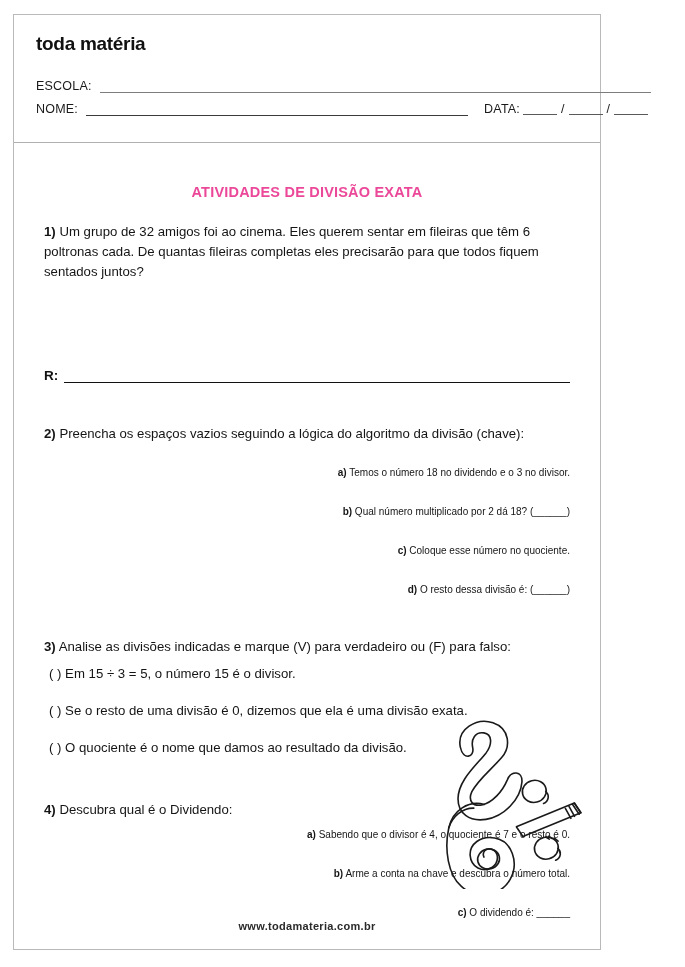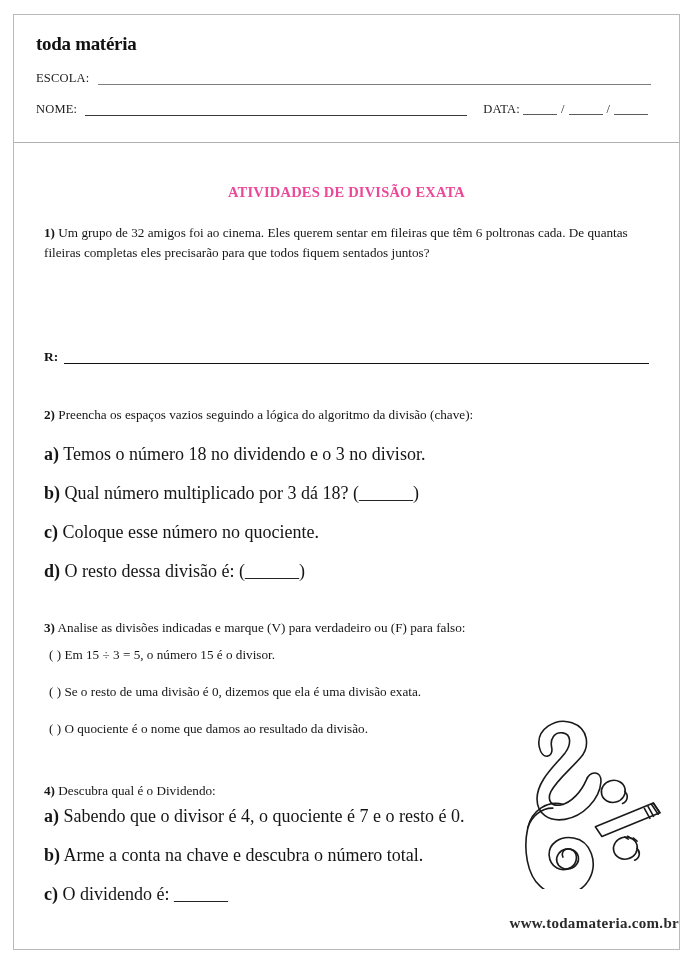--- a/index.html
+++ b/index.html
@@ -13,26 +13,25 @@
     font-family: "Liberation Sans", sans-serif;
     color: #111111;
     overflow: hidden;
     position: relative;
   }
 
   .page {
     position: absolute;
     left: 13px;
     top: 14px;
-    width: 667px;
+    width: 588px;
     height: 936px;
     border: 1px solid #b9b9b9;
     box-sizing: border-box;
     background: #ffffff;
-    font-family: Liberation Serif, serif;
   }
 
   
   .header {
     position: relative;
     height: 128px;
     border-bottom: 1px solid #b0b0b0;
     box-sizing: border-box;
   }
 
@@ -47,21 +46,21 @@
     white-space: nowrap;
   }
 
   .field-row {
     position: absolute;
     left: 22px;
     display: flex;
     align-items: flex-end;
     white-space: nowrap;
   }
-  .field-escola { top: 56px; width: 615px; }
+  .field-escola { top: 64px; width: 615px; }
   .field-nome   { top: 87px; width: 615px; }
 
   .field-label {
     font-size: 12.5px;
     letter-spacing: 0.2px;
     color: #1a1a1a;
     line-height: 14px;
   }
 
   .rule {
@@ -128,21 +127,21 @@
     line-height: 15px;
   }
   .answer-rule {
     flex: 1 1 auto;
     border-bottom: 1.3px solid #111111;
     height: 12px;
     margin-left: 6px;
   }
 
   .q2-head { margin-top: 41px; }
-  .item { font-size: 18px; line-height: 20px; color: #151515; margin-top: 19px; }
+  .item { font-size: 10px; line-height: 20px; color: #151515; margin-top: 19px; text-align: right; }
   .item b { font-weight: bold; }
 
   .q3-head { margin-top: 37px; }
   .tf-item { font-size: 13.2px; line-height: 20px; color: #151515; margin-top: 7px; padding-left: 5px; }
   .tf-item.spaced { margin-top: 17px; }
 
   .q4-head { margin-top: 42px; }
   .q4-a { margin-top: 5px; }
 
   
@@ -154,22 +153,22 @@
     height: 175px;
     pointer-events: none;
   }
 
   
   .footer {
     position: absolute;
     left: 0;
     right: 0;
     bottom: 17px;
-    text-align: right;
-    font-size: 15px;
+    text-align: center;
+    font-size: 11px;
     font-weight: bold;
     letter-spacing: 0.3px;
     color: #2a2a2a;
   }
 </style>
 </head>
 <body>
 
 <div class="page">
 
@@ -212,21 +211,21 @@
       </div>
 
       <div class="q-text q2-head">
         <b>2)</b><span> Preencha os espaços vazios seguindo a lógica do algoritmo da divisão (chave):</span>
       </div>
 
       <div class="item">
         <b>a)</b><span> Temos o número 18 no dividendo e o 3 no divisor.</span>
       </div>
       <div class="item">
-        <b>b)</b><span> Qual número multiplicado por 3 dá 18? (______)</span>
+        <b>b)</b><span> Qual número multiplicado por 2 dá 18? (______)</span>
       </div>
       <div class="item">
         <b>c)</b><span> Coloque esse número no quociente.</span>
       </div>
       <div class="item">
         <b>d)</b><span> O resto dessa divisão é: (______)</span>
       </div>
 
       <div class="q-text q3-head">
         <b>3)</b><span> Analise as divisões indicadas e marque (V) para verdadeiro ou (F) para falso:</span>

